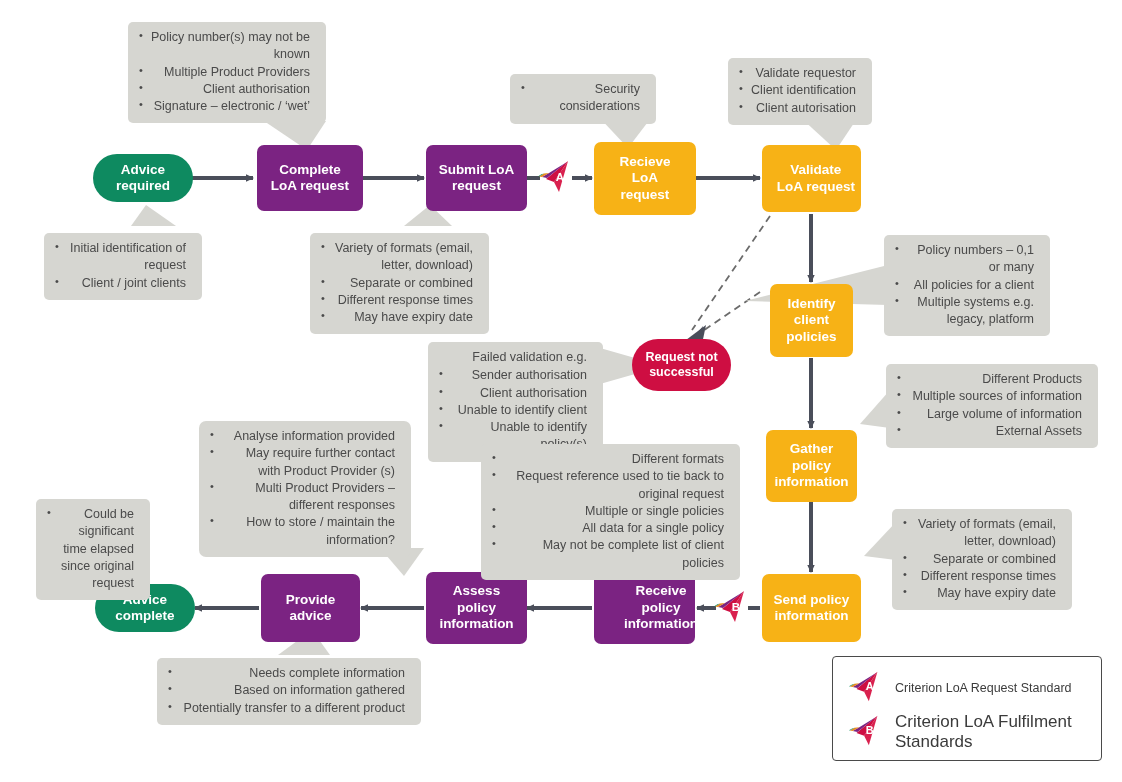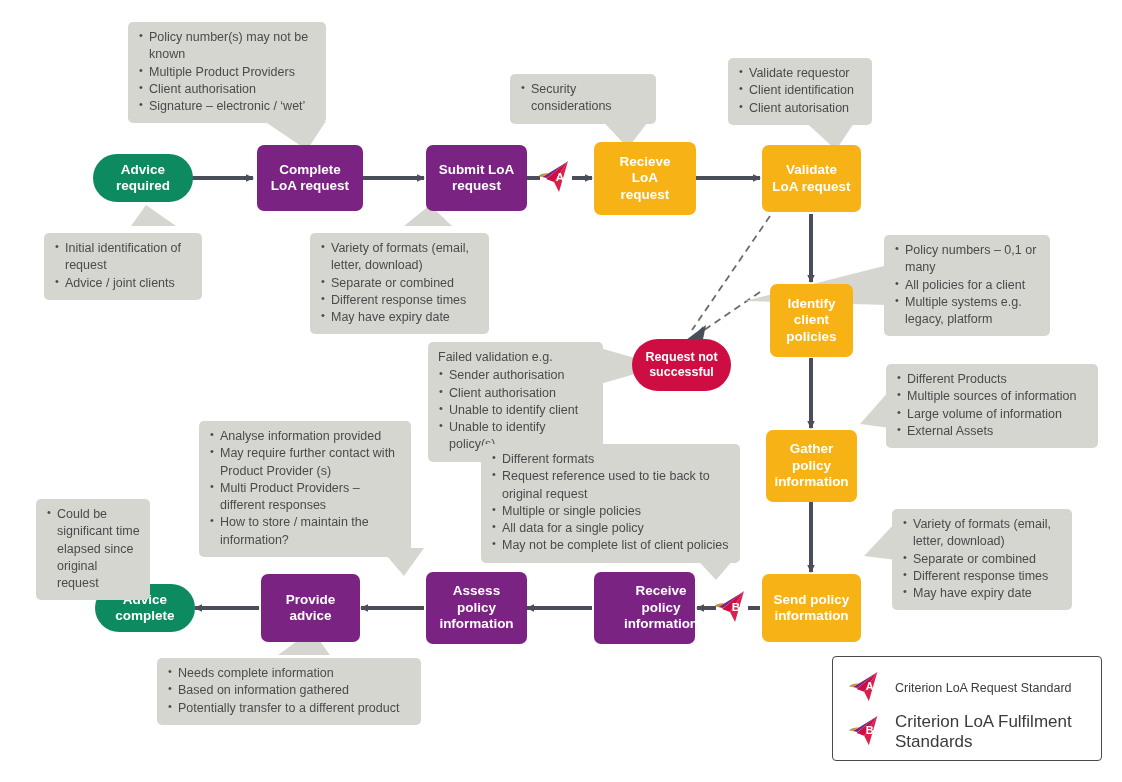--- a/index.html
+++ b/index.html
@@ -13,21 +13,21 @@
         color:#ffffff;font-weight:bold;line-height:1.22;box-sizing:border-box;padding:4px 6px;}
   .node.rect{border-radius:7px;}
   .node.pill{border-radius:999px;}
   .node.purple{background:#7B2382;}
   .node.amber{background:#F7B216;}
   .node.teal{background:#0E8A60;}
   .node.crimson{background:#CE0E42;}
 
   
   .note{position:absolute;background:#d6d6d1;color:#4a4a4a;border-radius:5px;
-        box-sizing:border-box;padding:7px 10px 8px 10px;line-height:1.38;}
+        box-sizing:border-box;padding:7px 16px 8px 10px;line-height:1.38;text-align:right;}
   .note ul{margin:0;padding:0;list-style:none;}
   .note li{position:relative;padding-left:11px;margin:0;}
   .note li::before{content:"\2022";position:absolute;left:1px;top:-1px;font-size:11px;color:#4a4a4a;}
   .note .plain{padding-left:0;margin-bottom:1px;}
   .note .plain::before{content:none;}
 
   
   #legend{position:absolute;border:1px solid #4a4a4a;border-radius:4px;background:#ffffff;
           box-sizing:border-box;}
   .legend-row{display:flex;align-items:center;}
@@ -115,21 +115,21 @@
     <span style="white-space:pre-line">Submit LoA
 request</span>
   </div>
 
   <div class="node rect amber" style="left:594px;top:142px;width:102px;height:73px;font-size:13.5px;">
     <span style="white-space:pre-line">Recieve
 LoA
 request</span>
   </div>
 
-  <div class="node rect amber" style="left:762px;top:145px;width:99px;height:67px;font-size:13.5px;">
+  <div class="node rect amber" style="left:762px;top:145px;width:99px;height:67px;font-size:13.5px;justify-content:flex-end;">
     <span style="white-space:pre-line">Validate
 LoA request</span>
   </div>
 
   <div class="node rect amber" style="left:770px;top:284px;width:83px;height:73px;font-size:13.5px;">
     <span style="white-space:pre-line">Identify
 client
 policies</span>
   </div>
 
@@ -176,21 +176,21 @@
       <li>Policy number(s) may not be known</li>
       <li>Multiple Product Providers</li>
       <li>Client authorisation</li>
       <li>Signature – electronic / ‘wet’</li>
     </ul>
   </div>
 
   <div class="note" style="left:44px;top:233px;width:158px;font-size:12.5px;">
     <ul>
       <li>Initial identification of request</li>
-      <li>Advice / joint clients</li>
+      <li>Client / joint clients</li>
     </ul>
   </div>
 
   <div class="note" style="left:310px;top:233px;width:179px;font-size:12.5px;">
     <ul>
       <li>Variety of formats (email, letter, download)</li>
       <li>Separate or combined</li>
       <li>Different response times</li>
       <li>May have expiry date</li>
     </ul>
@@ -249,21 +249,21 @@
   <div class="note" style="left:481px;top:444px;width:259px;font-size:12.5px;">
     <ul>
       <li>Different formats</li>
       <li>Request reference used to tie back to original request</li>
       <li>Multiple or single policies</li>
       <li>All data for a single policy</li>
       <li>May not be complete list of client policies</li>
     </ul>
   </div>
 
-  <div class="note" style="left:199px;top:421px;width:212px;font-size:12.5px;">
+  <div class="note" style="left:199px;top:421px;width:212px;font-size:12.5px;border-radius:7px;">
     <ul>
       <li>Analyse information provided</li>
       <li>May require further contact with Product Provider (s)</li>
       <li>Multi Product Providers – different responses</li>
       <li>How to store / maintain the information?</li>
     </ul>
   </div>
 
   <div class="note" style="left:36px;top:499px;width:114px;font-size:12.5px;">
     <ul>

